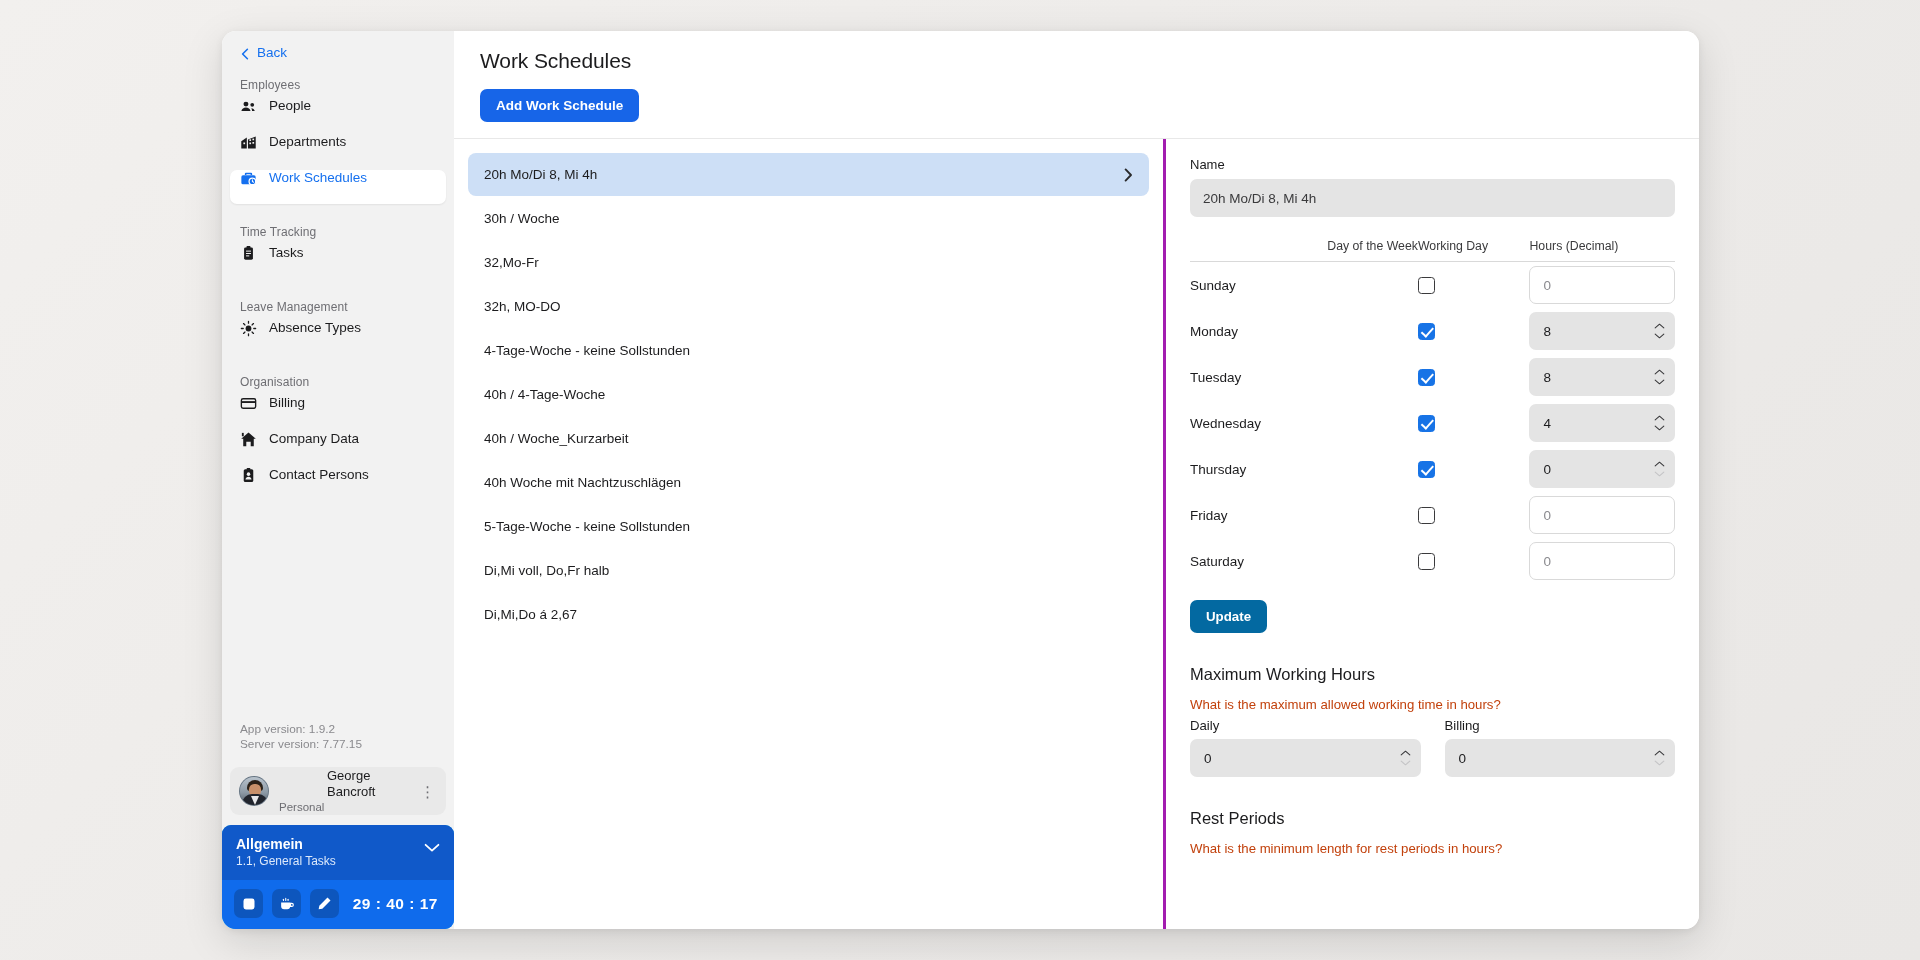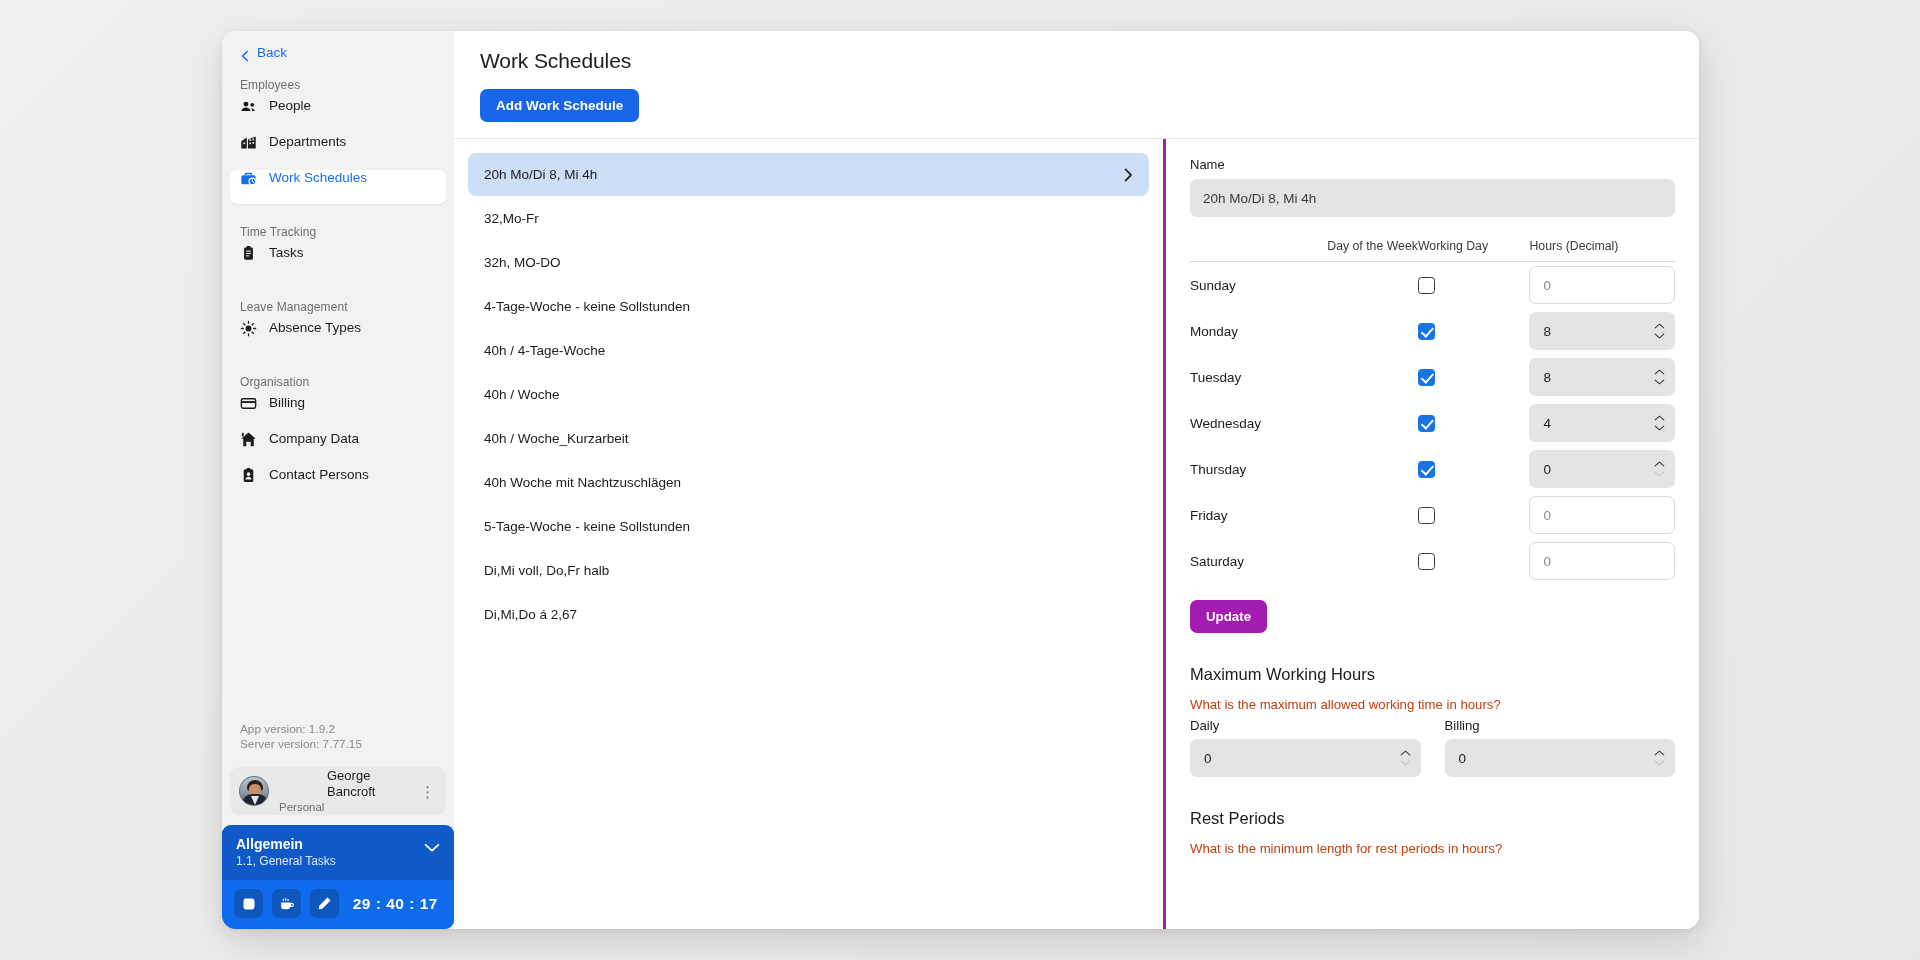--- a/index.html
+++ b/index.html
@@ -30,21 +30,21 @@
   
   .sidebar {
     width: 232px;
     background: #f2f2f2;
     display: flex;
     flex-direction: column;
     position: relative;
     flex: 0 0 232px;
   }
   .back-row {
-    display: flex; align-items: flex-end; gap: 7px;
+    display: flex; align-items: center; gap: 7px;
     padding: 14px 0 12px 18px;
     color: #1570ef;
     font-size: 13.5px;
   }
   .back-chevron { display:block; width:10px; height:10px; }
   .back-chevron svg { display:block; }
 
   .nav-section-title {
     font-size: 12px;
     color: #6e6e73;
@@ -219,21 +219,21 @@
   .num.empty { background:#fff; border:1px solid #d9d9d9; color:#8a8a8e; }
   .num.filled { background:#e4e4e4; border:1px solid transparent; color:#1c1c1e; }
   .spin {
     position:absolute; right:9px; top:50%; transform:translateY(-50%);
     display:flex; flex-direction:column; gap:4px; align-items:center;
   }
   .spin svg { display:block; }
 
   .update-btn {
     margin-top: 16px;
-    background:#a21caf; color:#fff;
+    background:#0369a1; color:#fff;
     border:none; border-radius:7px;
     font-size: 13.3px; font-weight:bold;
     padding: 9px 16px;
     font-family:inherit; cursor:pointer;
   }
 
   .sec-title { font-size: 16.5px; color:#1c1c1e; margin-top: 32px; }
   .sec-q { font-size: 13.2px; color:#c2410c; margin-top: 13px; }
   .two-col { display:flex; gap: 24px; margin-top: 6px; }
   .two-col > div { flex:1; }
@@ -427,33 +427,33 @@
         <div class="list-pane" id="list-pane">
             <div class="list-row selected">
               <span>20h Mo/Di 8, Mi 4h</span>
               <span class="chev">
                 <svg width="9" height="14" viewBox="0 0 9 14">
                   <path d="M1.6 1.4 7 7l-5.4 5.6" fill="none" stroke="#2a2a2c" stroke-width="1.9" stroke-linecap="round" stroke-linejoin="round"></path>
                 </svg>
               </span>
             </div>
             <div class="list-row">
+              <span>30h / Woche</span>
+            </div>
+            <div class="list-row">
               <span>32,Mo-Fr</span>
             </div>
             <div class="list-row">
               <span>32h, MO-DO</span>
             </div>
             <div class="list-row">
               <span>4-Tage-Woche - keine Sollstunden</span>
             </div>
             <div class="list-row">
               <span>40h / 4-Tage-Woche</span>
-            </div>
-            <div class="list-row">
-              <span>40h / Woche</span>
             </div>
             <div class="list-row">
               <span>40h / Woche_Kurzarbeit</span>
             </div>
             <div class="list-row">
               <span>40h Woche mit Nachtzuschlägen</span>
             </div>
             <div class="list-row">
               <span>5-Tage-Woche - keine Sollstunden</span>
             </div>

